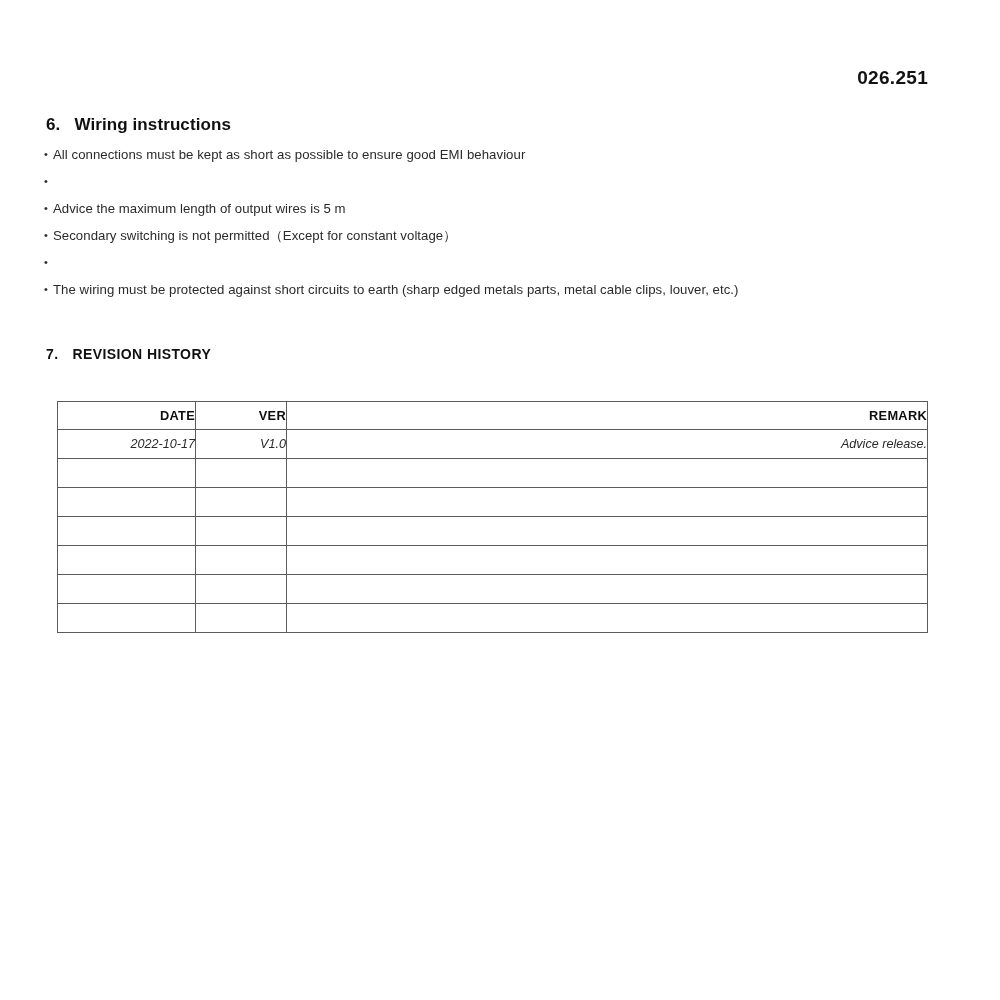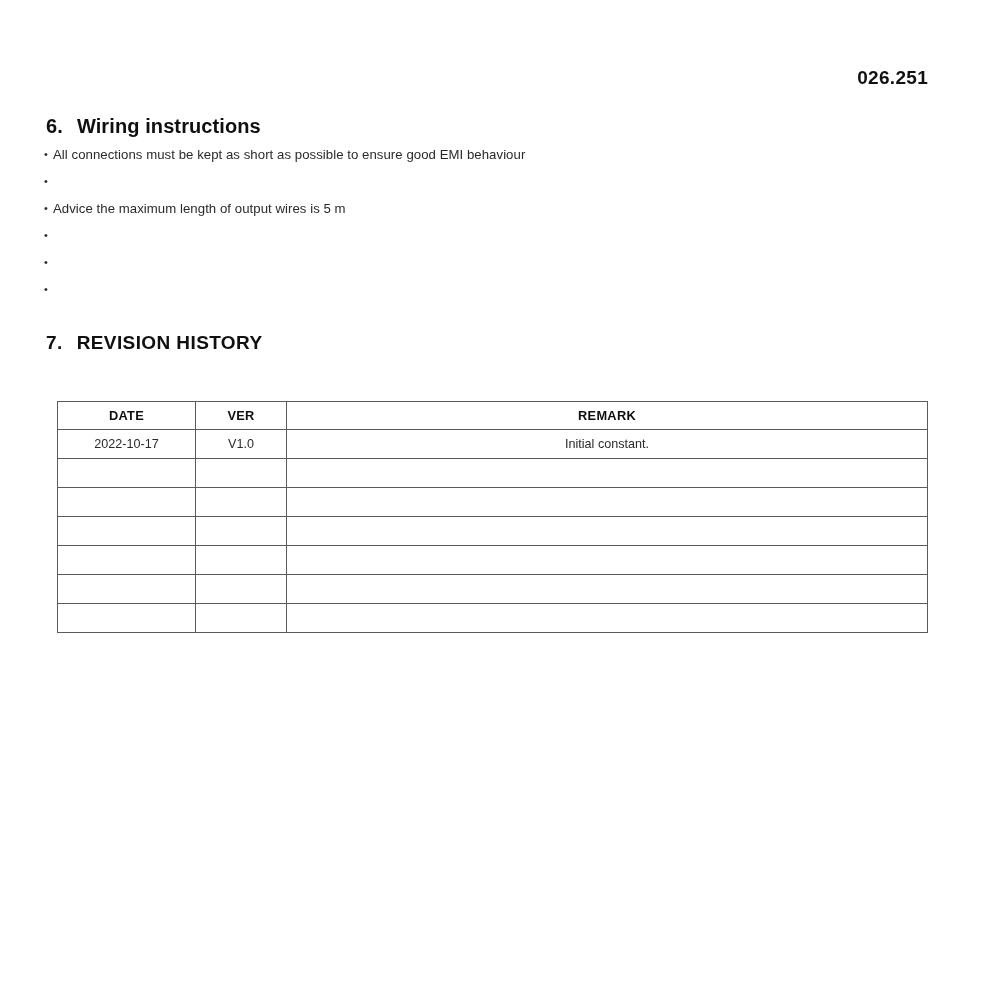--- a/index.html
+++ b/index.html
@@ -30,28 +30,28 @@
   
   .section-heading {
     position: absolute;
     left: 46px;
     font-weight: bold;
     color: #101010;
     white-space: nowrap;
   }
   #heading-wiring {
     top: 115px;
-    font-size: 20px;
+    font-size: 17px;
     letter-spacing: 0.1px;
   }
   #heading-wiring .sec-num { margin-right: 14px; }
 
   #heading-revision {
-    top: 332px;
-    font-size: 19px;
+    top: 346px;
+    font-size: 14px;
     letter-spacing: 0.4px;
   }
   #heading-revision .sec-num { margin-right: 14px; }
 
   
   .bullet-list {
     position: absolute;
     left: 44px;
     top: 146px;
     width: 900px;
@@ -86,35 +86,36 @@
   }
   table.revision-table {
     border-collapse: collapse;
     width: 100%;
     table-layout: fixed;
   }
   table.revision-table td,
   table.revision-table th {
     border: 1.4px solid #5b5b5b;
     padding: 0;
-    text-align: center;
+    text-align: right;
     vertical-align: middle;
     font-size: 12.6px;
     font-weight: normal;
     color: #2a2a2a;
   }
   table.revision-table thead th {
     height: 27px;
     font-weight: bold;
     font-size: 12.8px;
     color: #0f0f0f;
     letter-spacing: 0.3px;
   }
   table.revision-table tbody td {
     height: 28px;
+    font-style: italic;
   }
   .col-date { width: 137px; }
   .col-ver  { width: 90px; }
   .col-remark { width: auto; }
 </style>
 </head>
 <body>
 
 <div class="doc-code">026.251</div>
 
@@ -129,47 +130,49 @@
   </div>
   <div class="bullet-item">
     <span class="bullet-mark">•</span>
   </div>
   <div class="bullet-item">
     <span class="bullet-mark">•</span>
     <span class="bullet-text">Advice the maximum length of output wires is 5 m</span>
   </div>
   <div class="bullet-item">
     <span class="bullet-mark">•</span>
-  </div>
-  <div class="bullet-item">
-    <span class="bullet-mark">•</span>
-  </div>
-  <div class="bullet-item">
-    <span class="bullet-mark">•</span>
+    <span class="bullet-text">Secondary switching is not permitted（Except for constant  voltage）</span>
+  </div>
+  <div class="bullet-item">
+    <span class="bullet-mark">•</span>
+  </div>
+  <div class="bullet-item">
+    <span class="bullet-mark">•</span>
+    <span class="bullet-text">The wiring must be protected against short circuits to earth (sharp edged metals parts, metal cable clips, louver, etc.)</span>
   </div>
 </div>
 
 <div class="section-heading" id="heading-revision">
   <span class="sec-num">7.</span><span>REVISION HISTORY</span>
 </div>
 
 <div class="revision-table-wrap">
   <table class="revision-table">
     <thead>
       <tr>
         <th class="col-date">DATE</th>
         <th class="col-ver">VER</th>
         <th class="col-remark">REMARK</th>
       </tr>
     </thead>
     <tbody>
       <tr>
         <td class="col-date">2022-10-17</td>
         <td class="col-ver">V1.0</td>
-        <td class="col-remark">Initial constant.</td>
+        <td class="col-remark">Advice release.</td>
       </tr>
       <tr>
         <td class="col-date"></td>
         <td class="col-ver"></td>
         <td class="col-remark"></td>
       </tr>
       <tr>
         <td class="col-date"></td>
         <td class="col-ver"></td>
         <td class="col-remark"></td>

